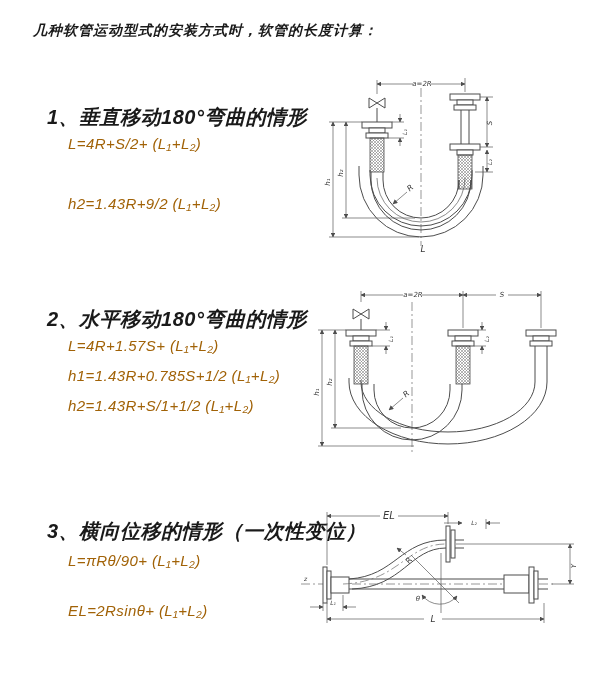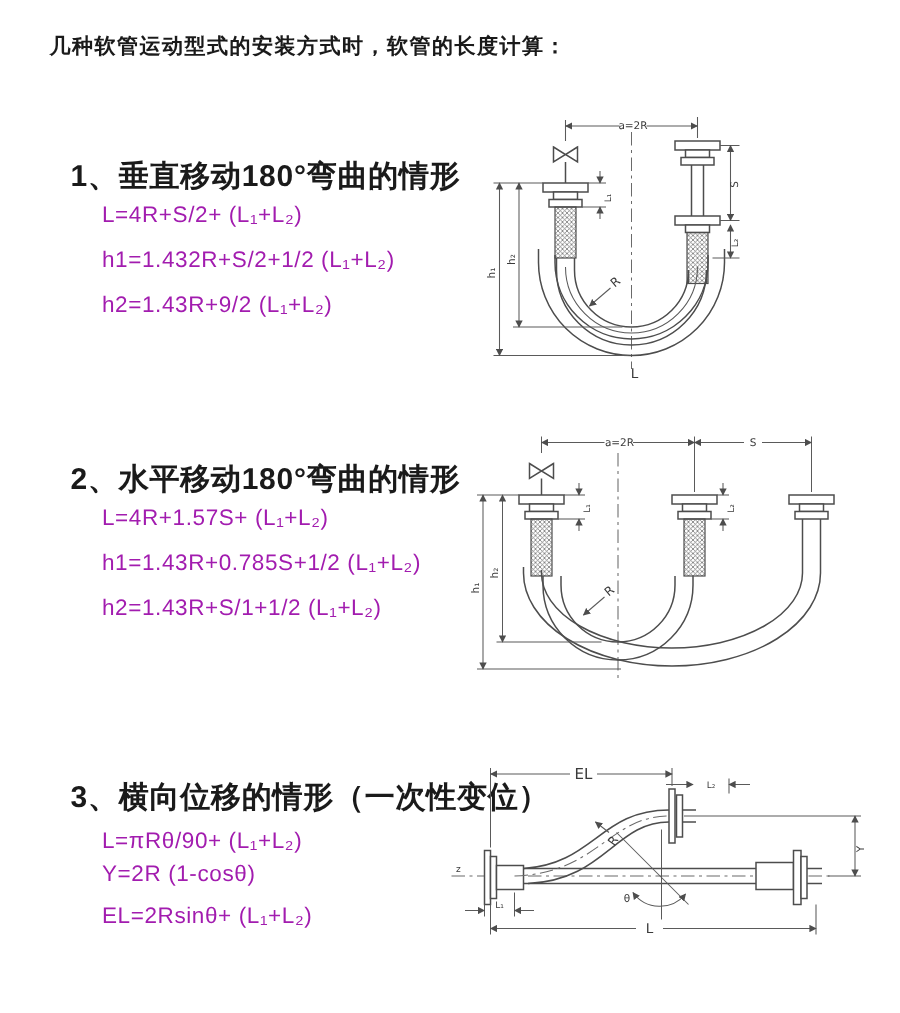--- a/index.html
+++ b/index.html
@@ -1,30 +1,31 @@
 <!DOCTYPE html>
 <html><head>
 <meta charset="utf-8">
 <style>
   html,body{margin:0;padding:0;background:#fff;}
   .page{
     position:relative;width:600px;height:675px;background:#ffffff;
     font-family:"Liberation Sans","DejaVu Sans",sans-serif;color:#1a1a1a;
     overflow:hidden;
+    font-style:italic;
   }
   .doc-title{
     position:absolute;left:33px;top:22px;font-size:14px;font-weight:bold;
     letter-spacing:1px;white-space:nowrap;
   }
   .section-heading{
     position:absolute;font-size:20px;font-weight:bold;letter-spacing:0.5px;white-space:nowrap;
   }
   .formula{
     position:absolute;font-size:15px;font-weight:400;letter-spacing:0.4px;white-space:nowrap;
-    color:#a21caf;
+    color:#a16207;
   }
   svg.diagram{position:absolute;}
   svg.diagram text{
     font-family:"DejaVu Sans","Liberation Sans",sans-serif;
     fill:#3a3a3a;
   }
   .dim-label{font-size:7px;}
   .dim-label-big{font-size:10px;}
   .line{stroke:#4d4d4d;stroke-width:1;fill:none;}
   .thin{stroke:#5a5a5a;stroke-width:0.7;fill:none;}
@@ -33,21 +34,20 @@
 </style>
 </head>
 <body>
 
 <div class="page">
 
   <div class="doc-title">几种软管运动型式的安装方式时，软管的长度计算：</div>
 
   <div class="section-heading" style="left:47px;top:104px;">1、垂直移动180°弯曲的情形</div>
   <div class="formula" style="left:68px;top:135px;">L=4R+S/2+ (L₁+L₂)</div>
-  <div class="formula" style="left:68px;top:165px;">h1=1.432R+S/2+1/2 (L₁+L₂)</div>
   <div class="formula" style="left:68px;top:195px;">h2=1.43R+9/2 (L₁+L₂)</div>
 
   <svg class="diagram" style="left:315px;top:70px;" width="275" height="185" viewBox="0 0 275 185">
     <defs>
       <marker id="ar1" viewBox="0 0 10 10" refX="9" refY="5" markerWidth="7" markerHeight="7" orient="auto-start-reverse">
         <path d="M0,0L10,5L0,10z" fill="#4d4d4d"></path>
       </marker>
       <pattern id="braid1" width="3" height="3" patternUnits="userSpaceOnUse">
         <path d="M0,0L3,3M3,0L0,3" stroke="#6e6e6e" stroke-width="0.5"></path>
       </pattern>
@@ -233,21 +233,20 @@
     </g>
 
     <g>
       <line class="thin" x1="97" y1="116" x2="83" y2="128" marker-end="url(#ar2)"></line>
       <text class="dim-label" x="102" y="114" transform="rotate(-40 102 114)" text-anchor="middle" style="font-size:8px">R</text>
     </g>
   </svg>
 
   <div class="section-heading" style="left:47px;top:518px;">3、横向位移的情形（一次性变位）</div>
   <div class="formula" style="left:68px;top:552px;">L=πRθ/90+ (L₁+L₂)</div>
-  <div class="formula" style="left:68px;top:574px;">Y=2R (1-cosθ)</div>
   <div class="formula" style="left:68px;top:602px;text-align:center;">EL=2Rsinθ+ (L₁+L₂)</div>
 
   <svg class="diagram" style="left:296px;top:503px;" width="302" height="145" viewBox="0 0 302 145">
     <defs>
       <marker id="ar3" viewBox="0 0 10 10" refX="9" refY="5" markerWidth="7" markerHeight="7" orient="auto-start-reverse">
         <path d="M0,0L10,5L0,10z" fill="#4d4d4d"></path>
       </marker>
     </defs>
 
     <line class="cl" x1="5" y1="81" x2="260" y2="81"></line>

